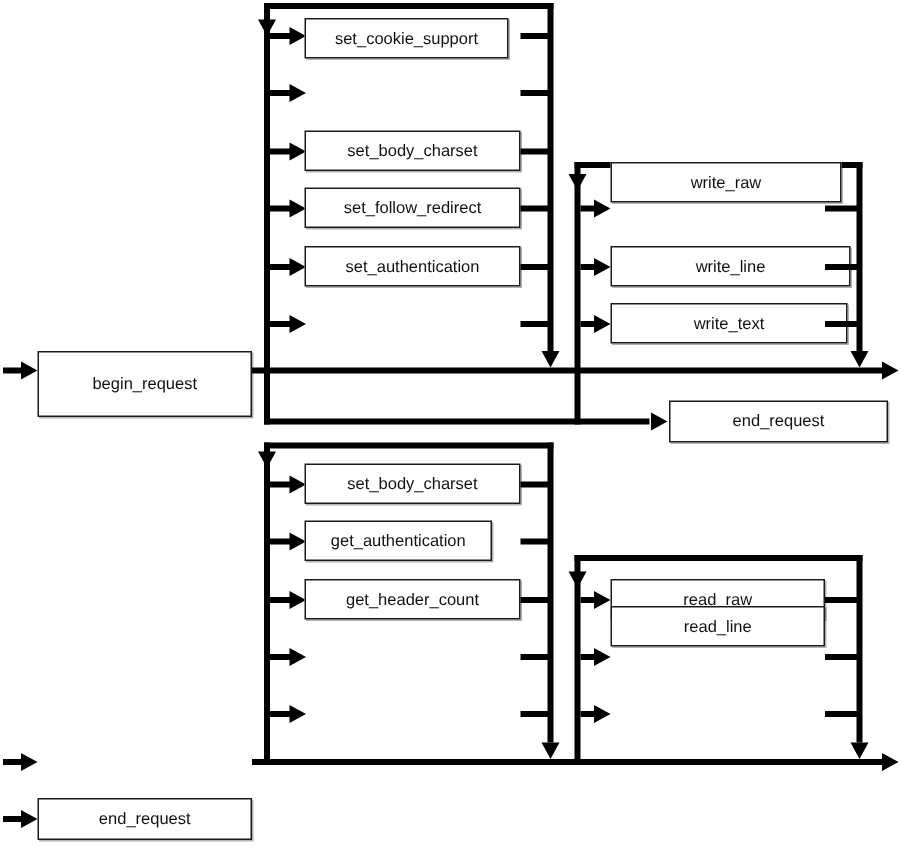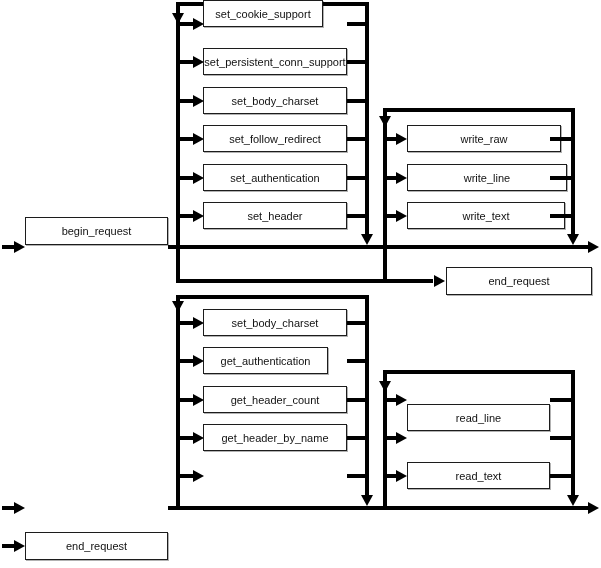--- a/index.html
+++ b/index.html
@@ -28,72 +28,70 @@
 <div class="canvas">
 
   <div class="hl" style="left:176px;top:2px;width:193px"></div>
   <div class="vl" style="left:176px;top:2px;height:281px"></div>
   <div class="vl" style="left:365px;top:2px;height:232px"></div>
   <div class="arr-d" style="left:172px;top:13px"></div>
   <div class="arr-d" style="left:361px;top:234px"></div>
 
   <div class="hl" style="left:180px;top:21.5px;width:14px"></div>
   <div class="arr-r" style="left:193px;top:17.5px"></div>
-  <div class="node" style="left:203px;top:0;width:120px;height:27px">set_cookie_support</div>
+  <div class="node" style="left:203px;top:12px;width:136px;height:27px">set_cookie_support</div>
   <div class="hl" style="left:347px;top:21.5px;width:20px"></div>
 
   <div class="hl" style="left:180px;top:59.5px;width:14px"></div>
   <div class="arr-r" style="left:193px;top:55.5px"></div>
-  <div class="node" style="left:203px;top:48px;width:144px;height:27px">set_persistent_conn_support</div>
   <div class="hl" style="left:347px;top:59.5px;width:20px"></div>
 
   <div class="hl" style="left:180px;top:98.5px;width:14px"></div>
   <div class="arr-r" style="left:193px;top:94.5px"></div>
   <div class="node" style="left:203px;top:87px;width:144px;height:27px">set_body_charset</div>
   <div class="hl" style="left:347px;top:98.5px;width:20px"></div>
 
   <div class="hl" style="left:180px;top:136.5px;width:14px"></div>
   <div class="arr-r" style="left:193px;top:132.5px"></div>
   <div class="node" style="left:203px;top:125px;width:144px;height:27px">set_follow_redirect</div>
   <div class="hl" style="left:347px;top:136.5px;width:20px"></div>
 
   <div class="hl" style="left:180px;top:175.5px;width:14px"></div>
   <div class="arr-r" style="left:193px;top:171.5px"></div>
   <div class="node" style="left:203px;top:164px;width:144px;height:27px">set_authentication</div>
   <div class="hl" style="left:347px;top:175.5px;width:20px"></div>
 
   <div class="hl" style="left:180px;top:213.5px;width:14px"></div>
   <div class="arr-r" style="left:193px;top:209.5px"></div>
-  <div class="node" style="left:203px;top:202px;width:144px;height:27px">set_header</div>
   <div class="hl" style="left:347px;top:213.5px;width:20px"></div>
 
   <div class="hl" style="left:383px;top:108px;width:192px"></div>
   <div class="vl" style="left:383px;top:108px;height:175px"></div>
   <div class="vl" style="left:571px;top:108px;height:126px"></div>
   <div class="arr-d" style="left:379px;top:116px"></div>
   <div class="arr-d" style="left:567px;top:234px"></div>
 
   <div class="hl" style="left:387px;top:136.5px;width:10px"></div>
   <div class="arr-r" style="left:396px;top:132.5px"></div>
-  <div class="node" style="left:407px;top:125px;width:154px;height:27px">write_raw</div>
+  <div class="node" style="left:407px;top:108px;width:154px;height:27px">write_raw</div>
   <div class="hl" style="left:550px;top:136.5px;width:23px"></div>
 
   <div class="hl" style="left:387px;top:175.5px;width:10px"></div>
   <div class="arr-r" style="left:396px;top:171.5px"></div>
   <div class="node" style="left:407px;top:164px;width:160px;height:27px">write_line</div>
   <div class="hl" style="left:550px;top:175.5px;width:23px"></div>
 
   <div class="hl" style="left:387px;top:213.5px;width:10px"></div>
   <div class="arr-r" style="left:396px;top:209.5px"></div>
   <div class="node" style="left:407px;top:202px;width:158px;height:27px">write_text</div>
   <div class="hl" style="left:550px;top:213.5px;width:23px"></div>
 
   <div class="hl" style="left:2px;top:245px;width:13px"></div>
   <div class="arr-r" style="left:14px;top:241px"></div>
-  <div class="node" style="left:25px;top:217px;width:143px;height:28px">begin_request</div>
+  <div class="node" style="left:25px;top:234px;width:143px;height:44px">begin_request</div>
 
   <div class="hl" style="left:168px;top:245px;width:420px"></div>
   <div class="arr-r" style="left:588px;top:241px"></div>
 
   <div class="hl" style="left:176px;top:279px;width:257px"></div>
   <div class="arr-r" style="left:434px;top:275px"></div>
   <div class="node" style="left:446px;top:267px;width:146px;height:28px">end_request</div>
 
   <div class="hl" style="left:176px;top:295px;width:193px"></div>
   <div class="vl" style="left:176px;top:295px;height:215px"></div>
@@ -111,45 +109,44 @@
   <div class="node" style="left:203px;top:347px;width:125px;height:27px">get_authentication</div>
   <div class="hl" style="left:347px;top:358.5px;width:20px"></div>
 
   <div class="hl" style="left:180px;top:397.5px;width:14px"></div>
   <div class="arr-r" style="left:193px;top:393.5px"></div>
   <div class="node" style="left:203px;top:386px;width:144px;height:27px">get_header_count</div>
   <div class="hl" style="left:347px;top:397.5px;width:20px"></div>
 
   <div class="hl" style="left:180px;top:435.5px;width:14px"></div>
   <div class="arr-r" style="left:193px;top:431.5px"></div>
-  <div class="node" style="left:203px;top:424px;width:144px;height:27px">get_header_by_name</div>
   <div class="hl" style="left:347px;top:435.5px;width:20px"></div>
 
   <div class="hl" style="left:180px;top:473.5px;width:14px"></div>
   <div class="arr-r" style="left:193px;top:469.5px"></div>
   <div class="hl" style="left:347px;top:473.5px;width:20px"></div>
 
   <div class="hl" style="left:383px;top:370px;width:192px"></div>
   <div class="vl" style="left:383px;top:370px;height:140px"></div>
   <div class="vl" style="left:571px;top:370px;height:125px"></div>
   <div class="arr-d" style="left:379px;top:381px"></div>
   <div class="arr-d" style="left:567px;top:495px"></div>
 
   <div class="hl" style="left:387px;top:397.5px;width:10px"></div>
   <div class="arr-r" style="left:396px;top:393.5px"></div>
+  <div class="node" style="left:407px;top:386px;width:143px;height:27px">read_raw</div>
   <div class="hl" style="left:550px;top:397.5px;width:23px"></div>
 
   <div class="hl" style="left:387px;top:435.5px;width:10px"></div>
   <div class="arr-r" style="left:396px;top:431.5px"></div>
   <div class="node" style="left:407px;top:404px;width:143px;height:27px">read_line</div>
   <div class="hl" style="left:550px;top:435.5px;width:23px"></div>
 
   <div class="hl" style="left:387px;top:473.5px;width:10px"></div>
   <div class="arr-r" style="left:396px;top:469.5px"></div>
-  <div class="node" style="left:407px;top:462px;width:143px;height:27px">read_text</div>
   <div class="hl" style="left:550px;top:473.5px;width:23px"></div>
 
   <div class="hl" style="left:2px;top:506px;width:13px"></div>
   <div class="arr-r" style="left:14px;top:502px"></div>
 
   <div class="hl" style="left:168px;top:506px;width:420px"></div>
   <div class="arr-r" style="left:588px;top:502px"></div>
 
   <div class="hl" style="left:2px;top:544px;width:13px"></div>
   <div class="arr-r" style="left:14px;top:540px"></div>

